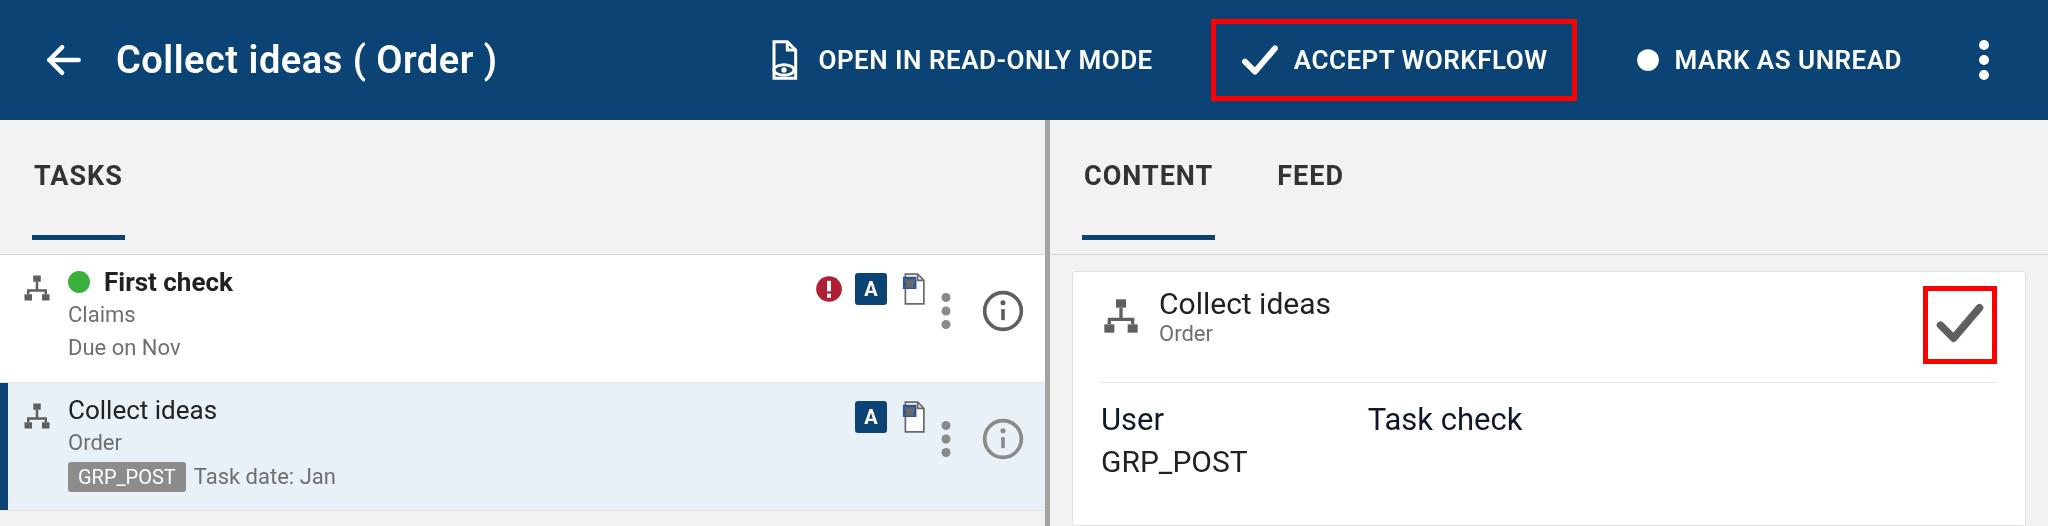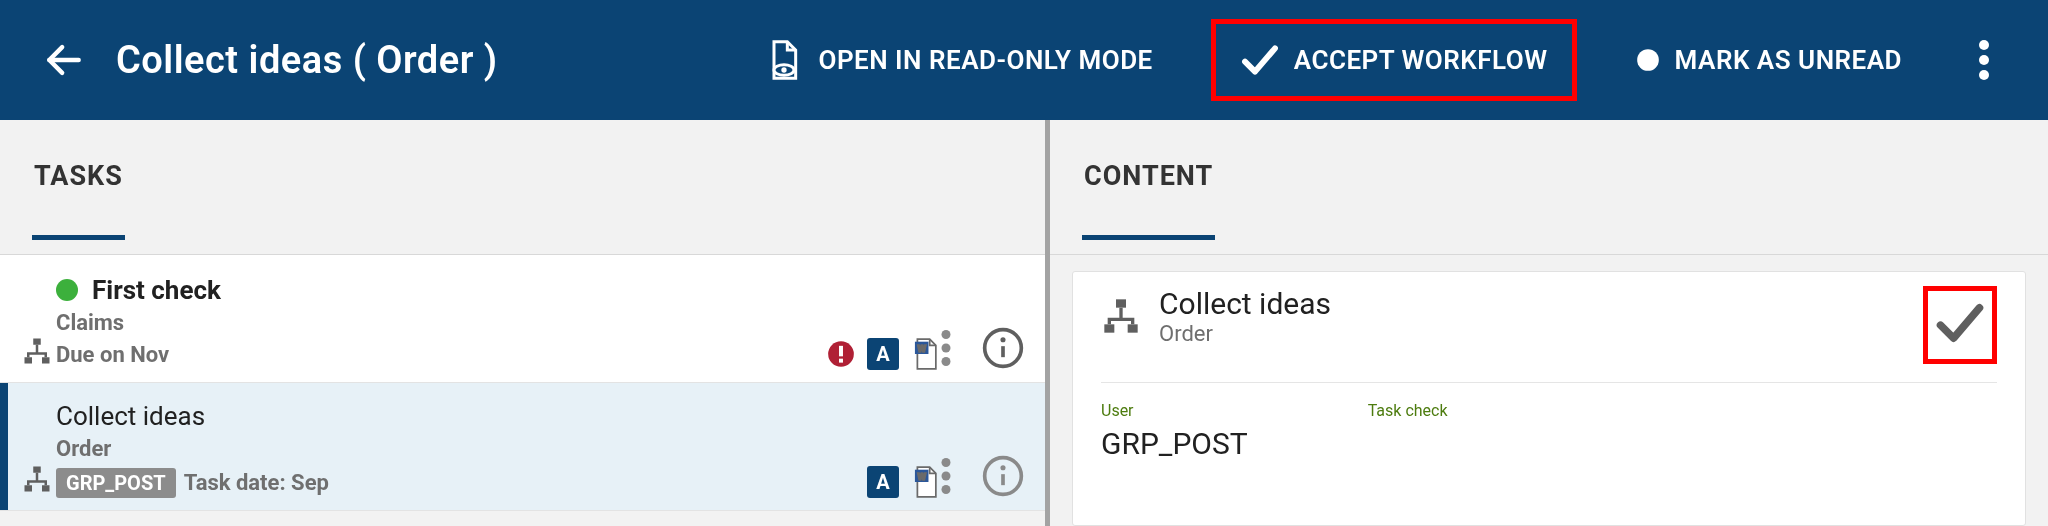--- a/index.html
+++ b/index.html
@@ -84,44 +84,44 @@
     position:absolute;
     left:0; right:0; bottom:0;
     height:5px;
     background:#0b4474;
   }
 
   
   .task-list { flex:1; overflow:auto; }
   .task-item {
     display:flex;
-    align-items:flex-end;
+    align-items:flex-start;
     border-bottom:1px solid #e3e3e3;
     padding: 12px 20px 12px 22px;
     background:#fff;
-    gap: 0;
+    gap: 12px;
     position:relative;
     height: 128px;
   }
   .task-item.selected {
     background:#e7f1f7;
   }
   .task-item.selected::before {
     content:"";
     position:absolute;
     left:0; top:0; bottom:0; width:8px;
     background:#0b4474;
   }
   .task-icon { width:34px; padding-top:6px; }
   .task-body { flex:1; display:flex; flex-direction:column; gap:4px; }
   .task-title-row { display:flex; align-items:center; gap:14px; }
   .status-dot { width:22px; height:22px; border-radius:50%; }
   .task-title { font-size: 26px; color:#212121; }
   .task-title.bold { font-weight:700; }
-  .task-sub { font-size:22px; color:#6f6f6f; line-height:1.3;font-weight:bold; }
+  .task-sub { font-size:22px; color:#6f6f6f; line-height:1.3; }
   .chip {
     display:inline-block;
     background:#8c8c8c;
     color:#fff;
     font-size:20px;
     padding:2px 10px;
     border-radius:3px;
     margin-right:8px;
   }
   .task-badges { display:flex; gap:12px; align-items:center; padding-top:6px; }
@@ -145,21 +145,21 @@
     flex-direction:column;
     gap: 18px;
     flex:1;
   }
   .card-header { display:flex; align-items:flex-start; gap:18px; }
   .card-title { font-size:30px; color:#212121; }
   .card-subtitle { font-size:22px; color:#6f6f6f; }
   .card-header-text { flex:1; }
   .card-divider { height:1px; background:#e5e5e5; }
   .card-fields { display:flex; gap:120px; }
-  .field-label { font-size:16px; color:#4d7c0f; margin-bottom:6px; }
+  .field-label { font-size:31px; color:#0f172a; margin-bottom:6px; }
   .field-value { font-size:30px; color:#212121; }
 
   
   .ic { display:inline-flex; }
 </style>
 </head>
 <body>
 
 <div class="header">
   <div class="back-btn">
@@ -285,21 +285,21 @@
               <rect x="16" y="17" width="6" height="5"></rect>
               <path d="M12 7v5M5 17v-3h14v3M12 12v2" stroke="#5f5f5f" stroke-width="2" fill="none"></path>
             </svg>
         </div>
         <div class="task-body">
           <div class="task-title-row">
             <span class="task-title">Collect ideas</span>
           </div>
           <div class="task-sub">Order</div>
           <div class="task-sub">
-            <span class="chip">GRP_POST</span><span>Task date: Sep</span>
+            <span class="chip">GRP_POST</span><span>Task date: Jan</span>
           </div>
         </div>
         <div class="task-badges">
           <span class="badge-a">A</span>
           <span class="ic">
             <svg width="30" height="32" viewBox="0 0 24 26" fill="none" stroke="#6a6a6a" stroke-width="1.4">
                 <path d="M5 1h10l5 5v19H5z" fill="#fff"></path>
                 <path d="M15 1v5h5"></path>
                 <rect x="3" y="3" width="11" height="10" fill="#2b579a" stroke="none"></rect>
                 <text x="8.5" y="11" font-size="8" font-weight="700" fill="#fff" text-anchor="middle">W</text>
@@ -323,20 +323,21 @@
           </span>
         </div>
       </div>
 
     </div>
   </div>
 
   <div class="right-pane">
     <div class="tabs">
       <div class="tab active">CONTENT</div>
+      <div class="tab">FEED</div>
     </div>
 
     <div class="content-card">
       <div class="card-header">
         <span class="ic" style="padding-top:10px;">
           <svg width="40" height="40" viewBox="0 0 24 24" fill="#5f5f5f">
               <rect x="9" y="2" width="6" height="5"></rect>
               <rect x="2" y="17" width="6" height="5"></rect>
               <rect x="16" y="17" width="6" height="5"></rect>
               <path d="M12 7v5M5 17v-3h14v3M12 12v2" stroke="#5f5f5f" stroke-width="2" fill="none"></path>

